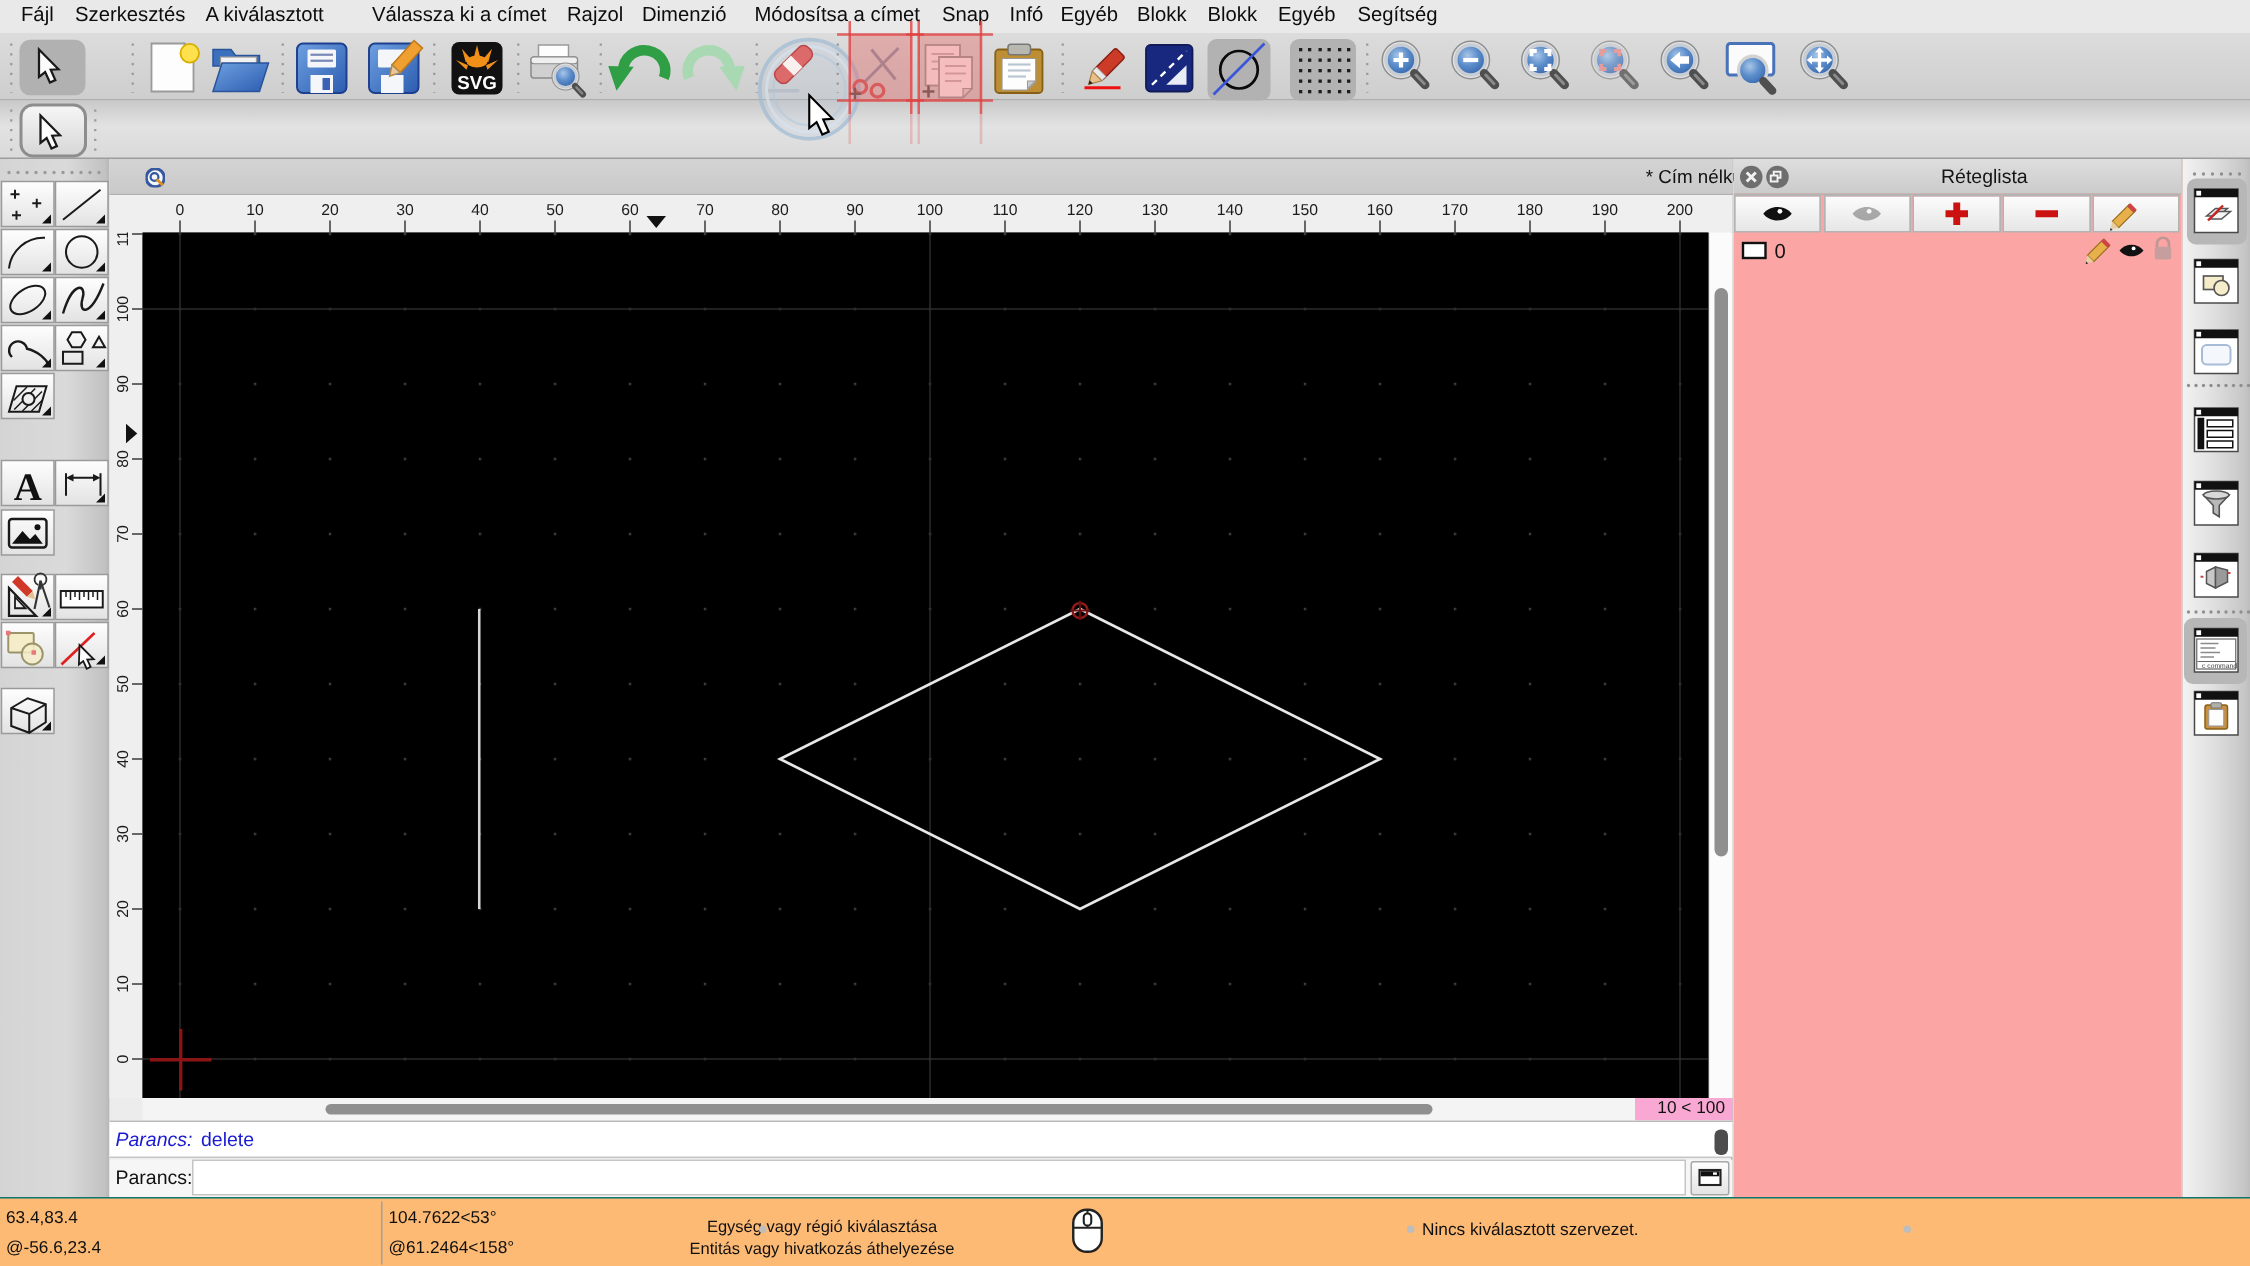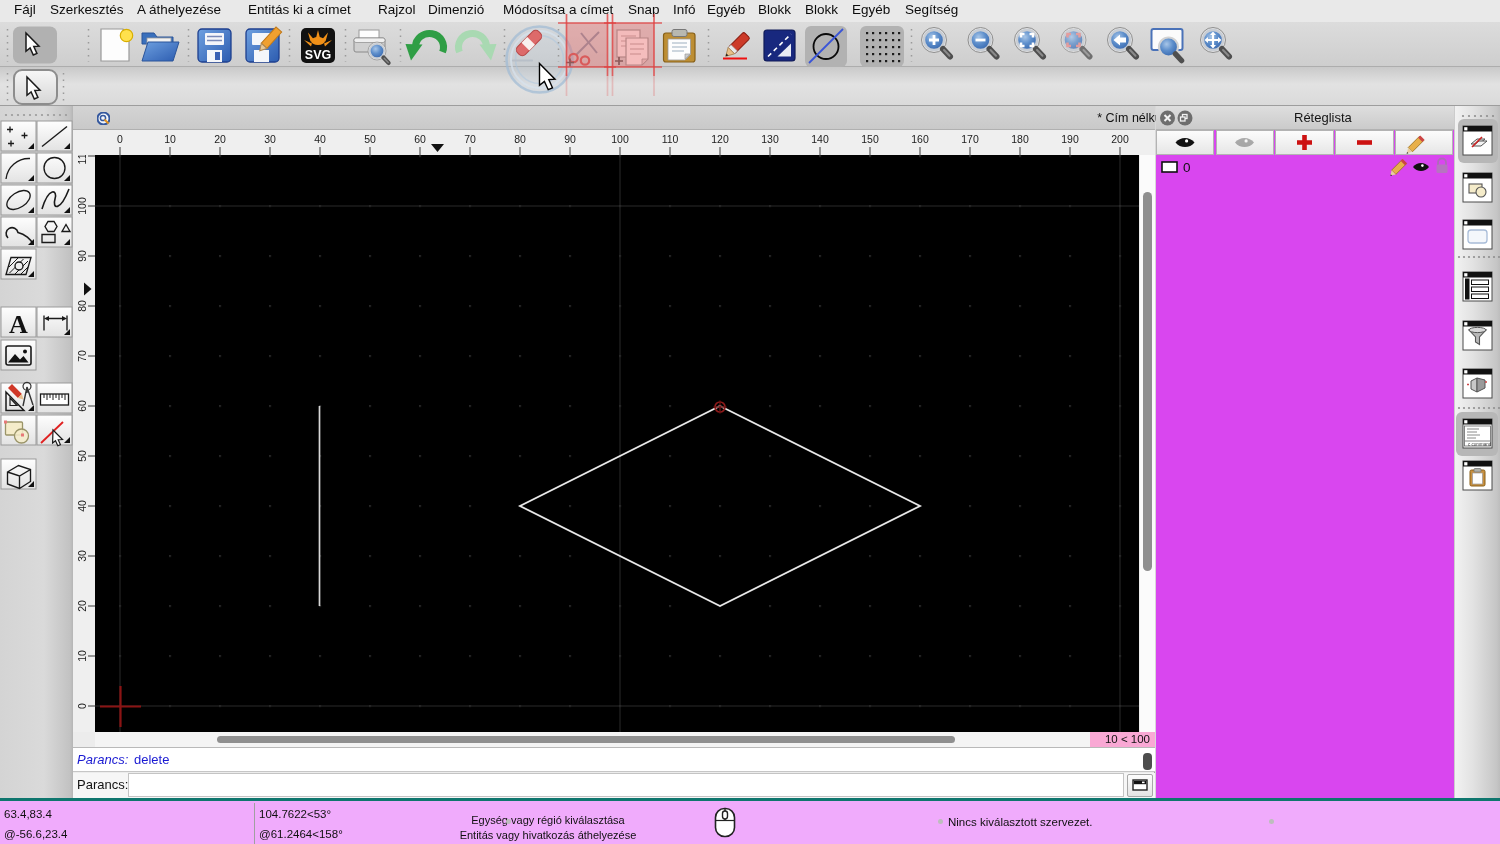--- a/index.html
+++ b/index.html
@@ -12,39 +12,39 @@
   background:linear-gradient(#dcdcdc,#cecece);border-bottom:1px solid #adadad;}
 #tb2{position:absolute;left:0;top:67px;width:1500px;height:39px;
   background:linear-gradient(#c9c9c9,#e2e2e2 45%,#dadada);border-bottom:1px solid #9d9d9d;}
 #leftcol{position:absolute;left:0;top:106px;width:73px;height:692px;
   background:linear-gradient(to right,#d4d4d4,#dadada 60%,#c2c2c2 96%,#b5b5b5);}
 #mdi{position:absolute;left:73px;top:106px;width:1082px;height:692px;background:#ececec;
   border-right:1px solid #a8a8a8;}
 #mdititle{position:absolute;left:0;top:0;width:1082px;height:24px;
   background:linear-gradient(#d4d4d4,#c9c9c9);border-bottom:1px solid #b0b0b0;
   font-size:12.5px;color:#111;text-align:right;line-height:24px;}
-#statusbar{position:absolute;left:0;top:798px;width:1500px;height:46px;background:#f0abfc;
-  border-top:3px solid #0f766e;font-size:11.5px;color:#101010;}
-#rightdock{position:absolute;left:1156px;top:106px;width:344px;height:692px;background:#d946ef;}
+#statusbar{position:absolute;left:0;top:798px;width:1500px;height:46px;background:#fdba74;
+  border-top:1px solid #0f766e;font-size:11.5px;color:#101010;}
+#rightdock{position:absolute;left:1156px;top:106px;width:344px;height:692px;background:#fca5a5;}
 #rstrip{position:absolute;left:298px;top:0;width:46px;height:692px;
   background:linear-gradient(to right,#f2f2f2,#e2e2e2 40%,#c6c6c6 92%,#bdbdbd);
   border-left:1px solid #cccccc;}
 #dtitle{position:absolute;left:0;top:0;width:298px;height:24px;
   background:linear-gradient(#dedede,#cbcbcb);border-bottom:1px solid #b2b2b2;
   font-size:13px;color:#151515;}
 .dbtn{position:absolute;top:24px;height:25px;background:linear-gradient(#fcfcfc,#e6e6e6);
   border:1px solid #b3b3b3;}
 </style>
 </head>
 <body>
 <div id="menubar">
 <span style="left:14px">Fájl</span>
 <span style="left:50px">Szerkesztés</span>
-<span style="left:137px">A áthelyezése</span>
-<span style="left:248px">Entitás ki a címet</span>
+<span style="left:137px">A kiválasztott</span>
+<span style="left:248px">Válassza ki a címet</span>
 <span style="left:378px">Rajzol</span>
 <span style="left:428px">Dimenzió</span>
 <span style="left:503px">Módosítsa a címet</span>
 <span style="left:628px">Snap</span>
 <span style="left:673px">Infó</span>
 <span style="left:707px">Egyéb</span>
 <span style="left:758px">Blokk</span>
 <span style="left:805px">Blokk</span>
 <span style="left:852px">Egyéb</span>
 <span style="left:905px">Segítség</span>

